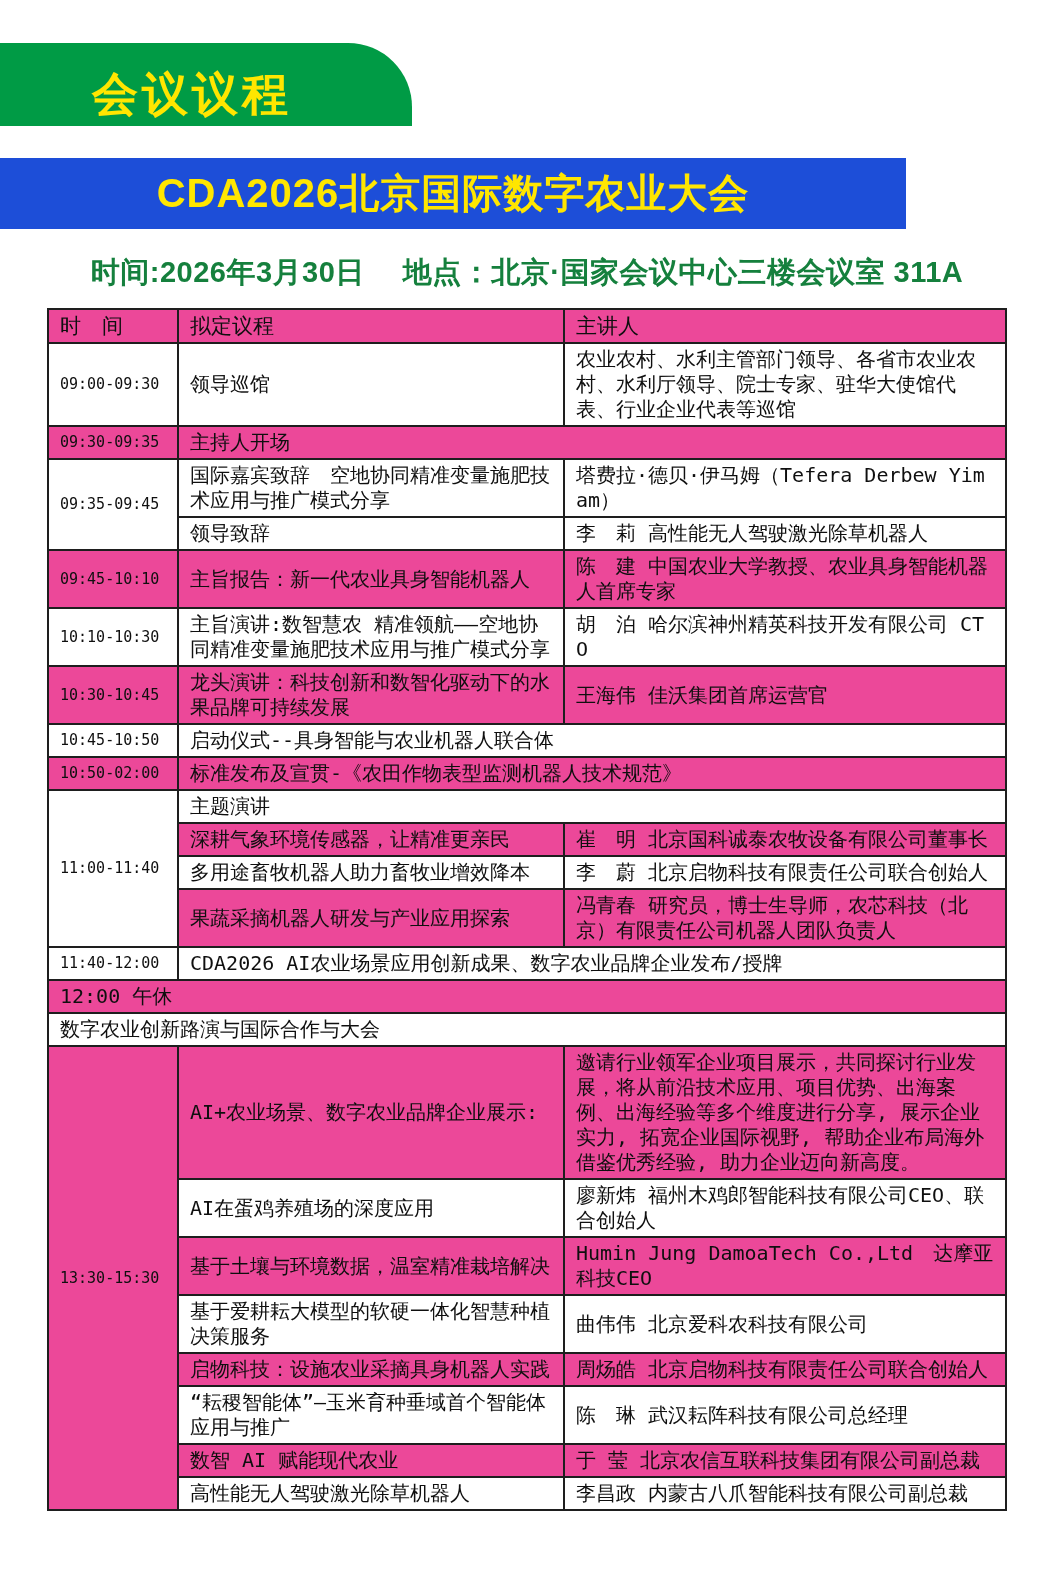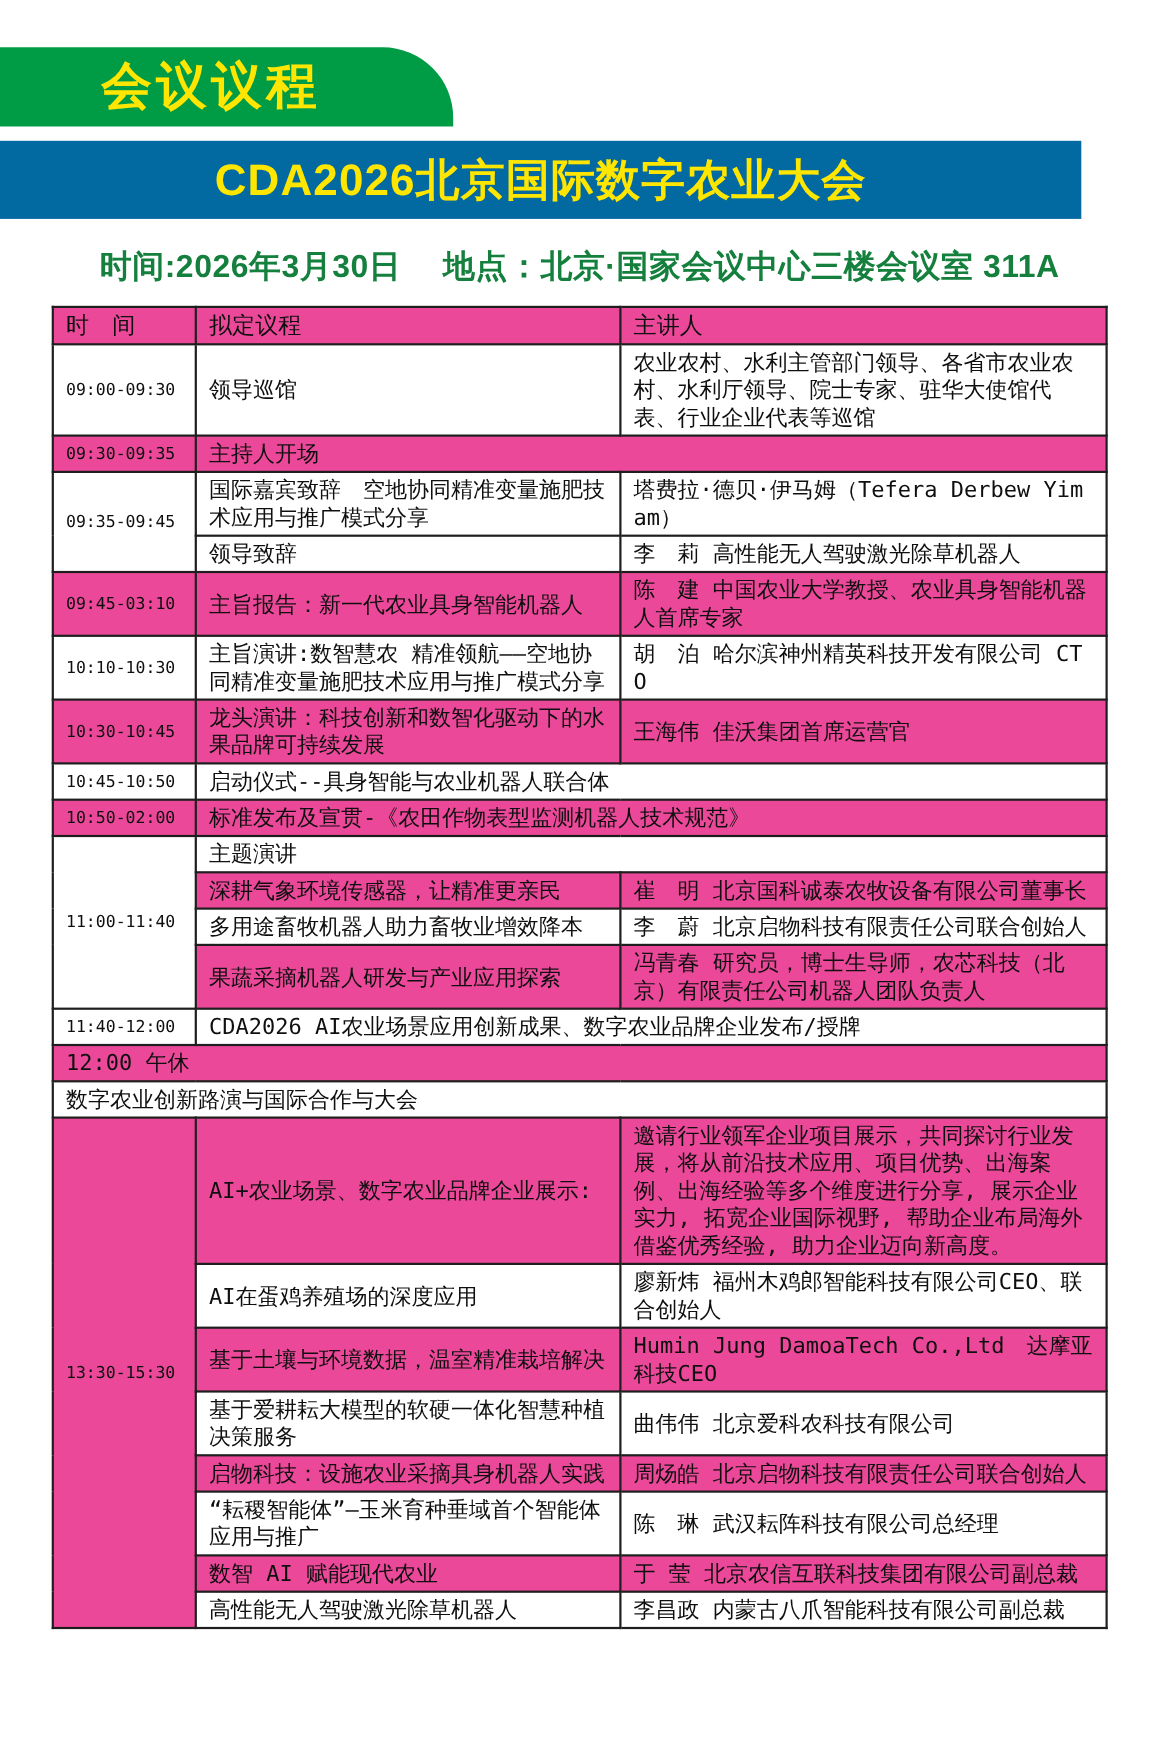--- a/index.html
+++ b/index.html
@@ -3,31 +3,31 @@
 <meta charset="utf-8">
 <style>
   html,body{margin:0;padding:0;}
   body{
     width:1054px;height:1590px;overflow:hidden;background:#ffffff;
     font-family:"Liberation Sans","DejaVu Sans",sans-serif;color:#101010;
     position:relative;
   }
   
   .badge{
-    margin-top:43px;width:412px;height:72px;background:#009b45;
+    margin-top:43px;width:412px;height:83px;background:#009b45;
     border-top-right-radius:64px 64px;
-    display:flex;align-items:center;justify-content:center;
+    display:flex;align-items:flex-end;justify-content:center;
   }
   .badge span{
     color:#ffe600;font-size:46px;font-weight:bold;letter-spacing:4px;
     transform:translateX(-14px);
   }
   
   .titlebar{
-    margin-top:13px;width:983px;height:71px;background:#0369a1;
+    margin-top:32px;width:906px;height:71px;background:#1d4ed8;
     display:flex;align-items:center;justify-content:center;
   }
   .titlebar span{color:#ffe600;font-size:40px;font-weight:bold;letter-spacing:1px;}
   .meta{
     margin-top:24px;text-align:center;font-size:29px;font-weight:bold;color:#15803d;
     letter-spacing:0.5px;
   }
   
   table.agenda{
     margin:15px 0 0 47px;width:958px;border-collapse:collapse;table-layout:fixed;
@@ -87,21 +87,21 @@
     <td class="t" rowspan="2">09:35-09:45</td>
     <td>国际嘉宾致辞　空地协同精准变量施肥技术应用与推广模式分享</td>
     <td>塔费拉·德贝·伊马姆（Tefera Derbew Yimam）</td>
   </tr>
   <tr class="w">
     <td>领导致辞</td>
     <td>李　莉 高性能无人驾驶激光除草机器人</td>
   </tr>
 
   <tr class="g">
-    <td class="t">09:45-03:10</td>
+    <td class="t">09:45-10:10</td>
     <td>主旨报告：新一代农业具身智能机器人</td>
     <td>陈　建 中国农业大学教授、农业具身智能机器人首席专家</td>
   </tr>
 
   <tr class="w">
     <td class="t">10:10-10:30</td>
     <td>主旨演讲:数智慧农 精准领航——空地协同精准变量施肥技术应用与推广模式分享</td>
     <td>胡　泊 哈尔滨神州精英科技开发有限公司 CTO</td>
   </tr>
 

